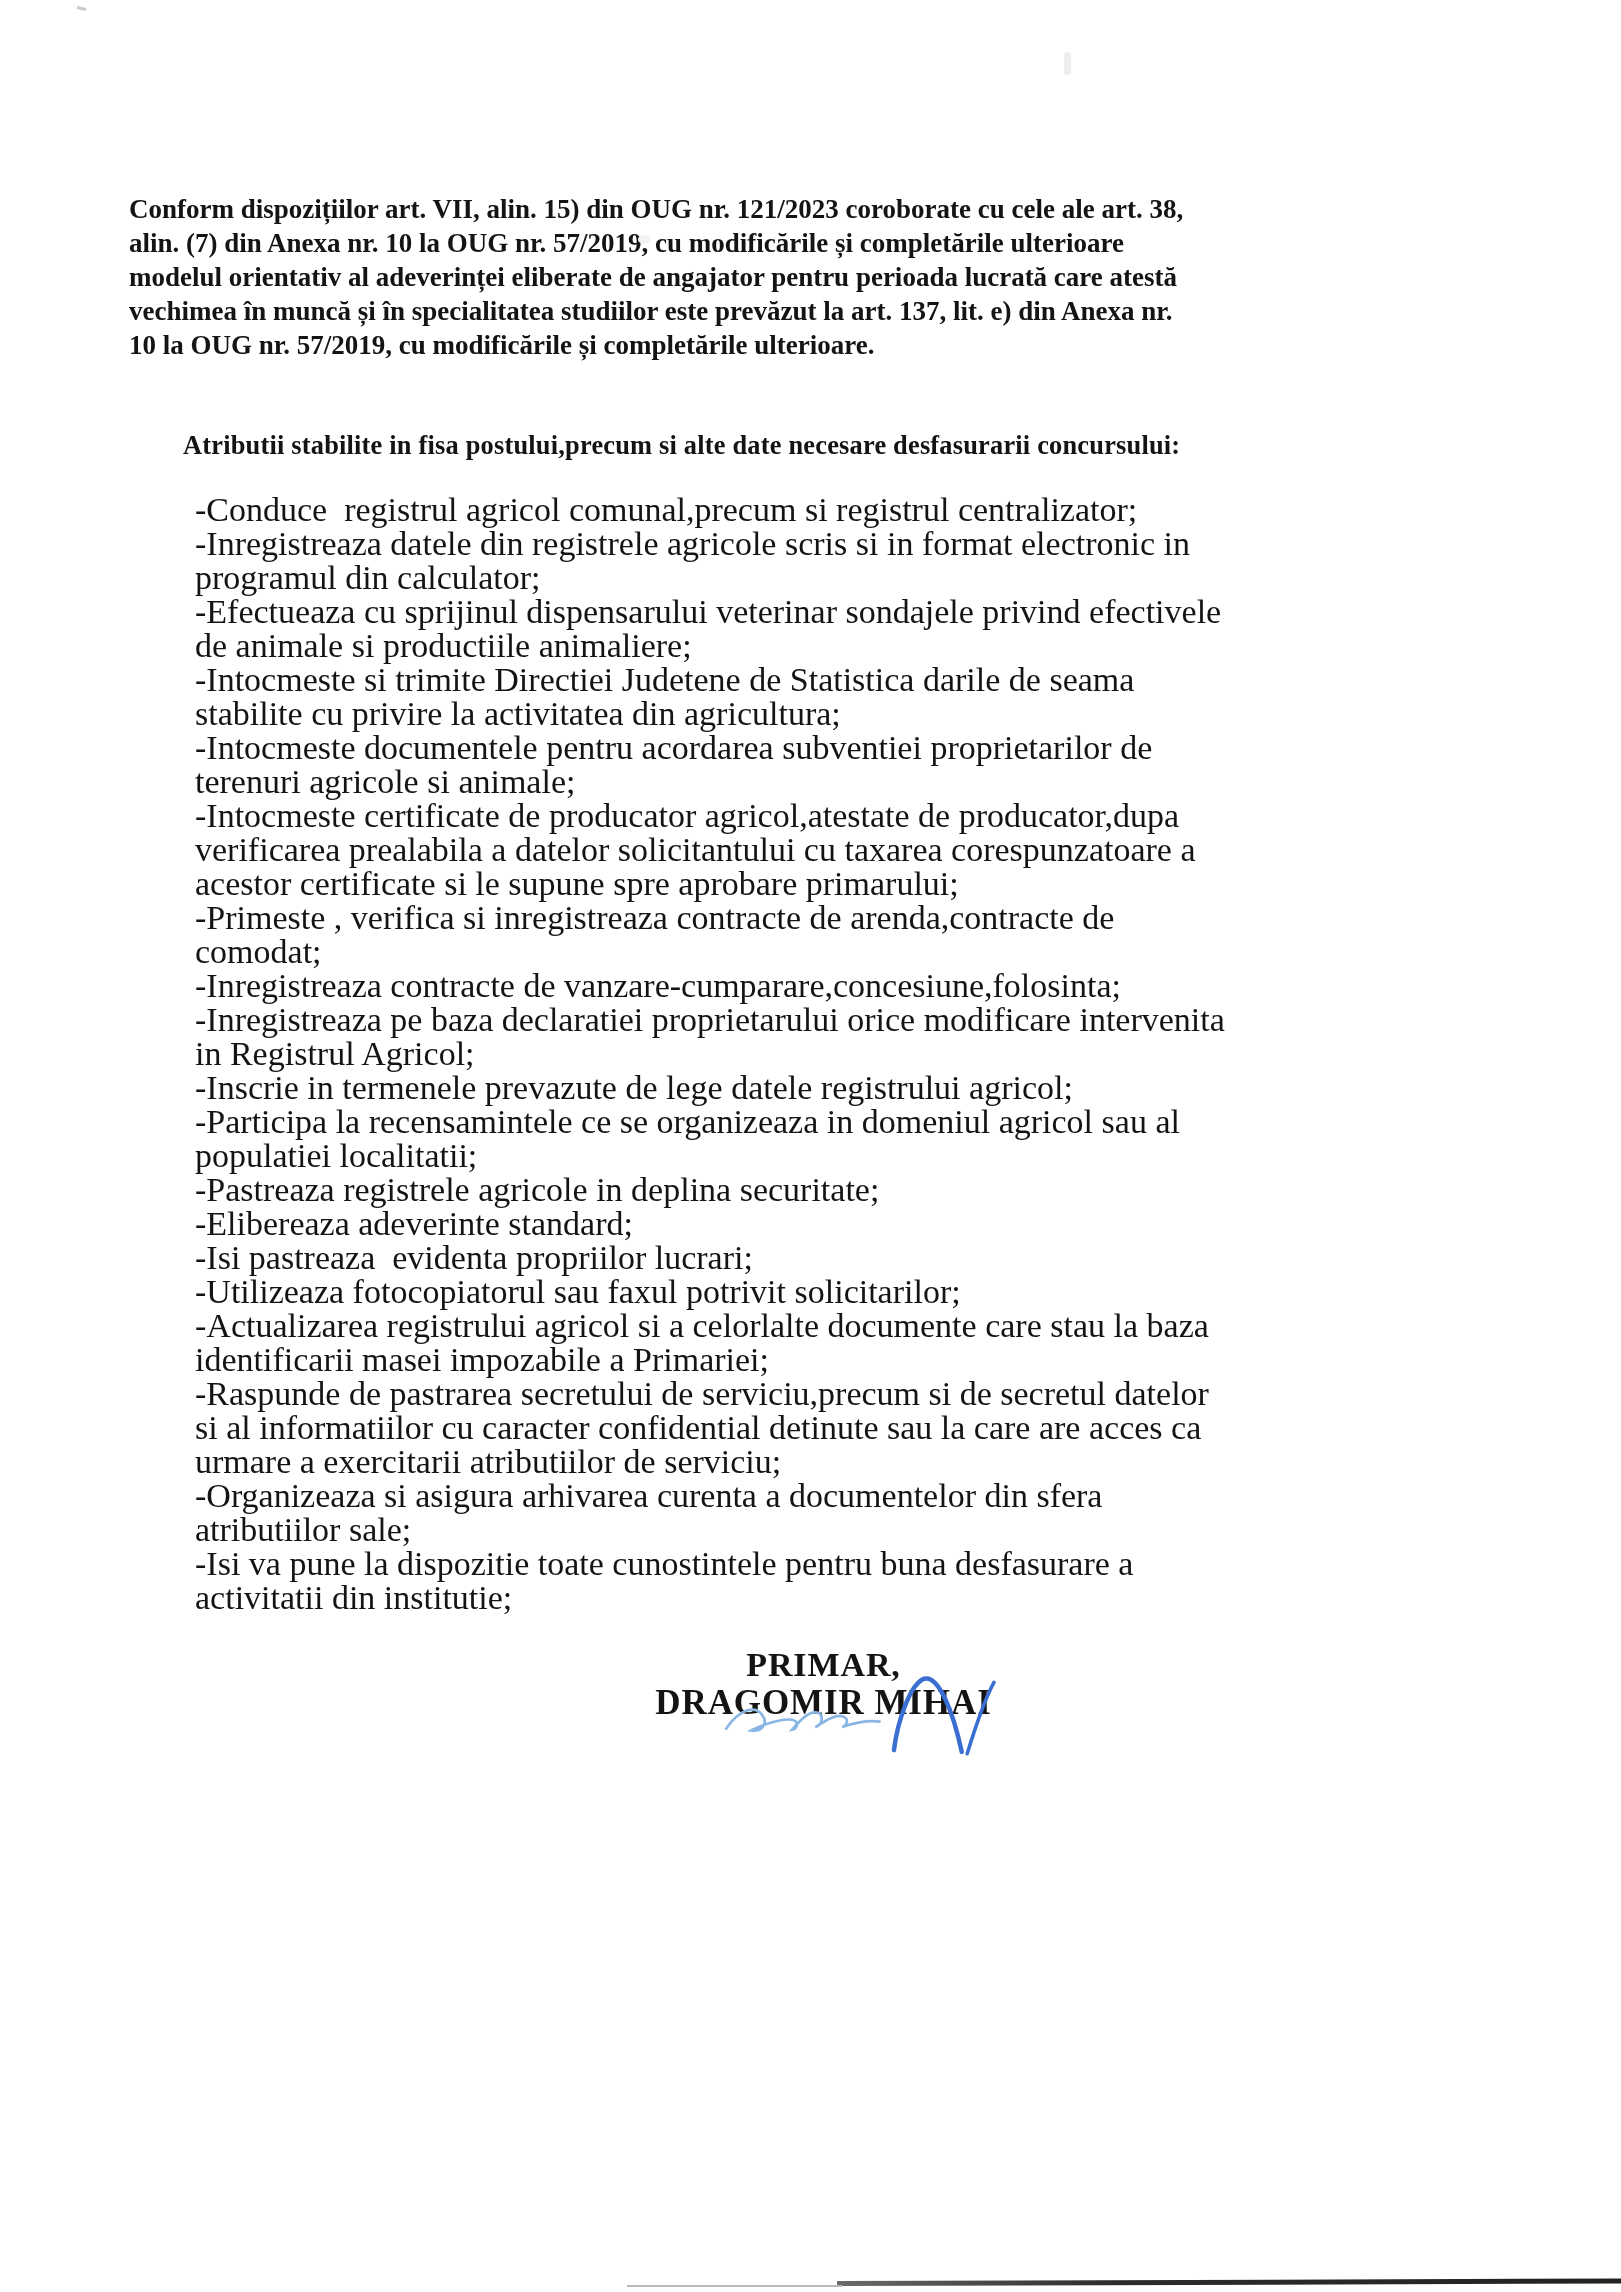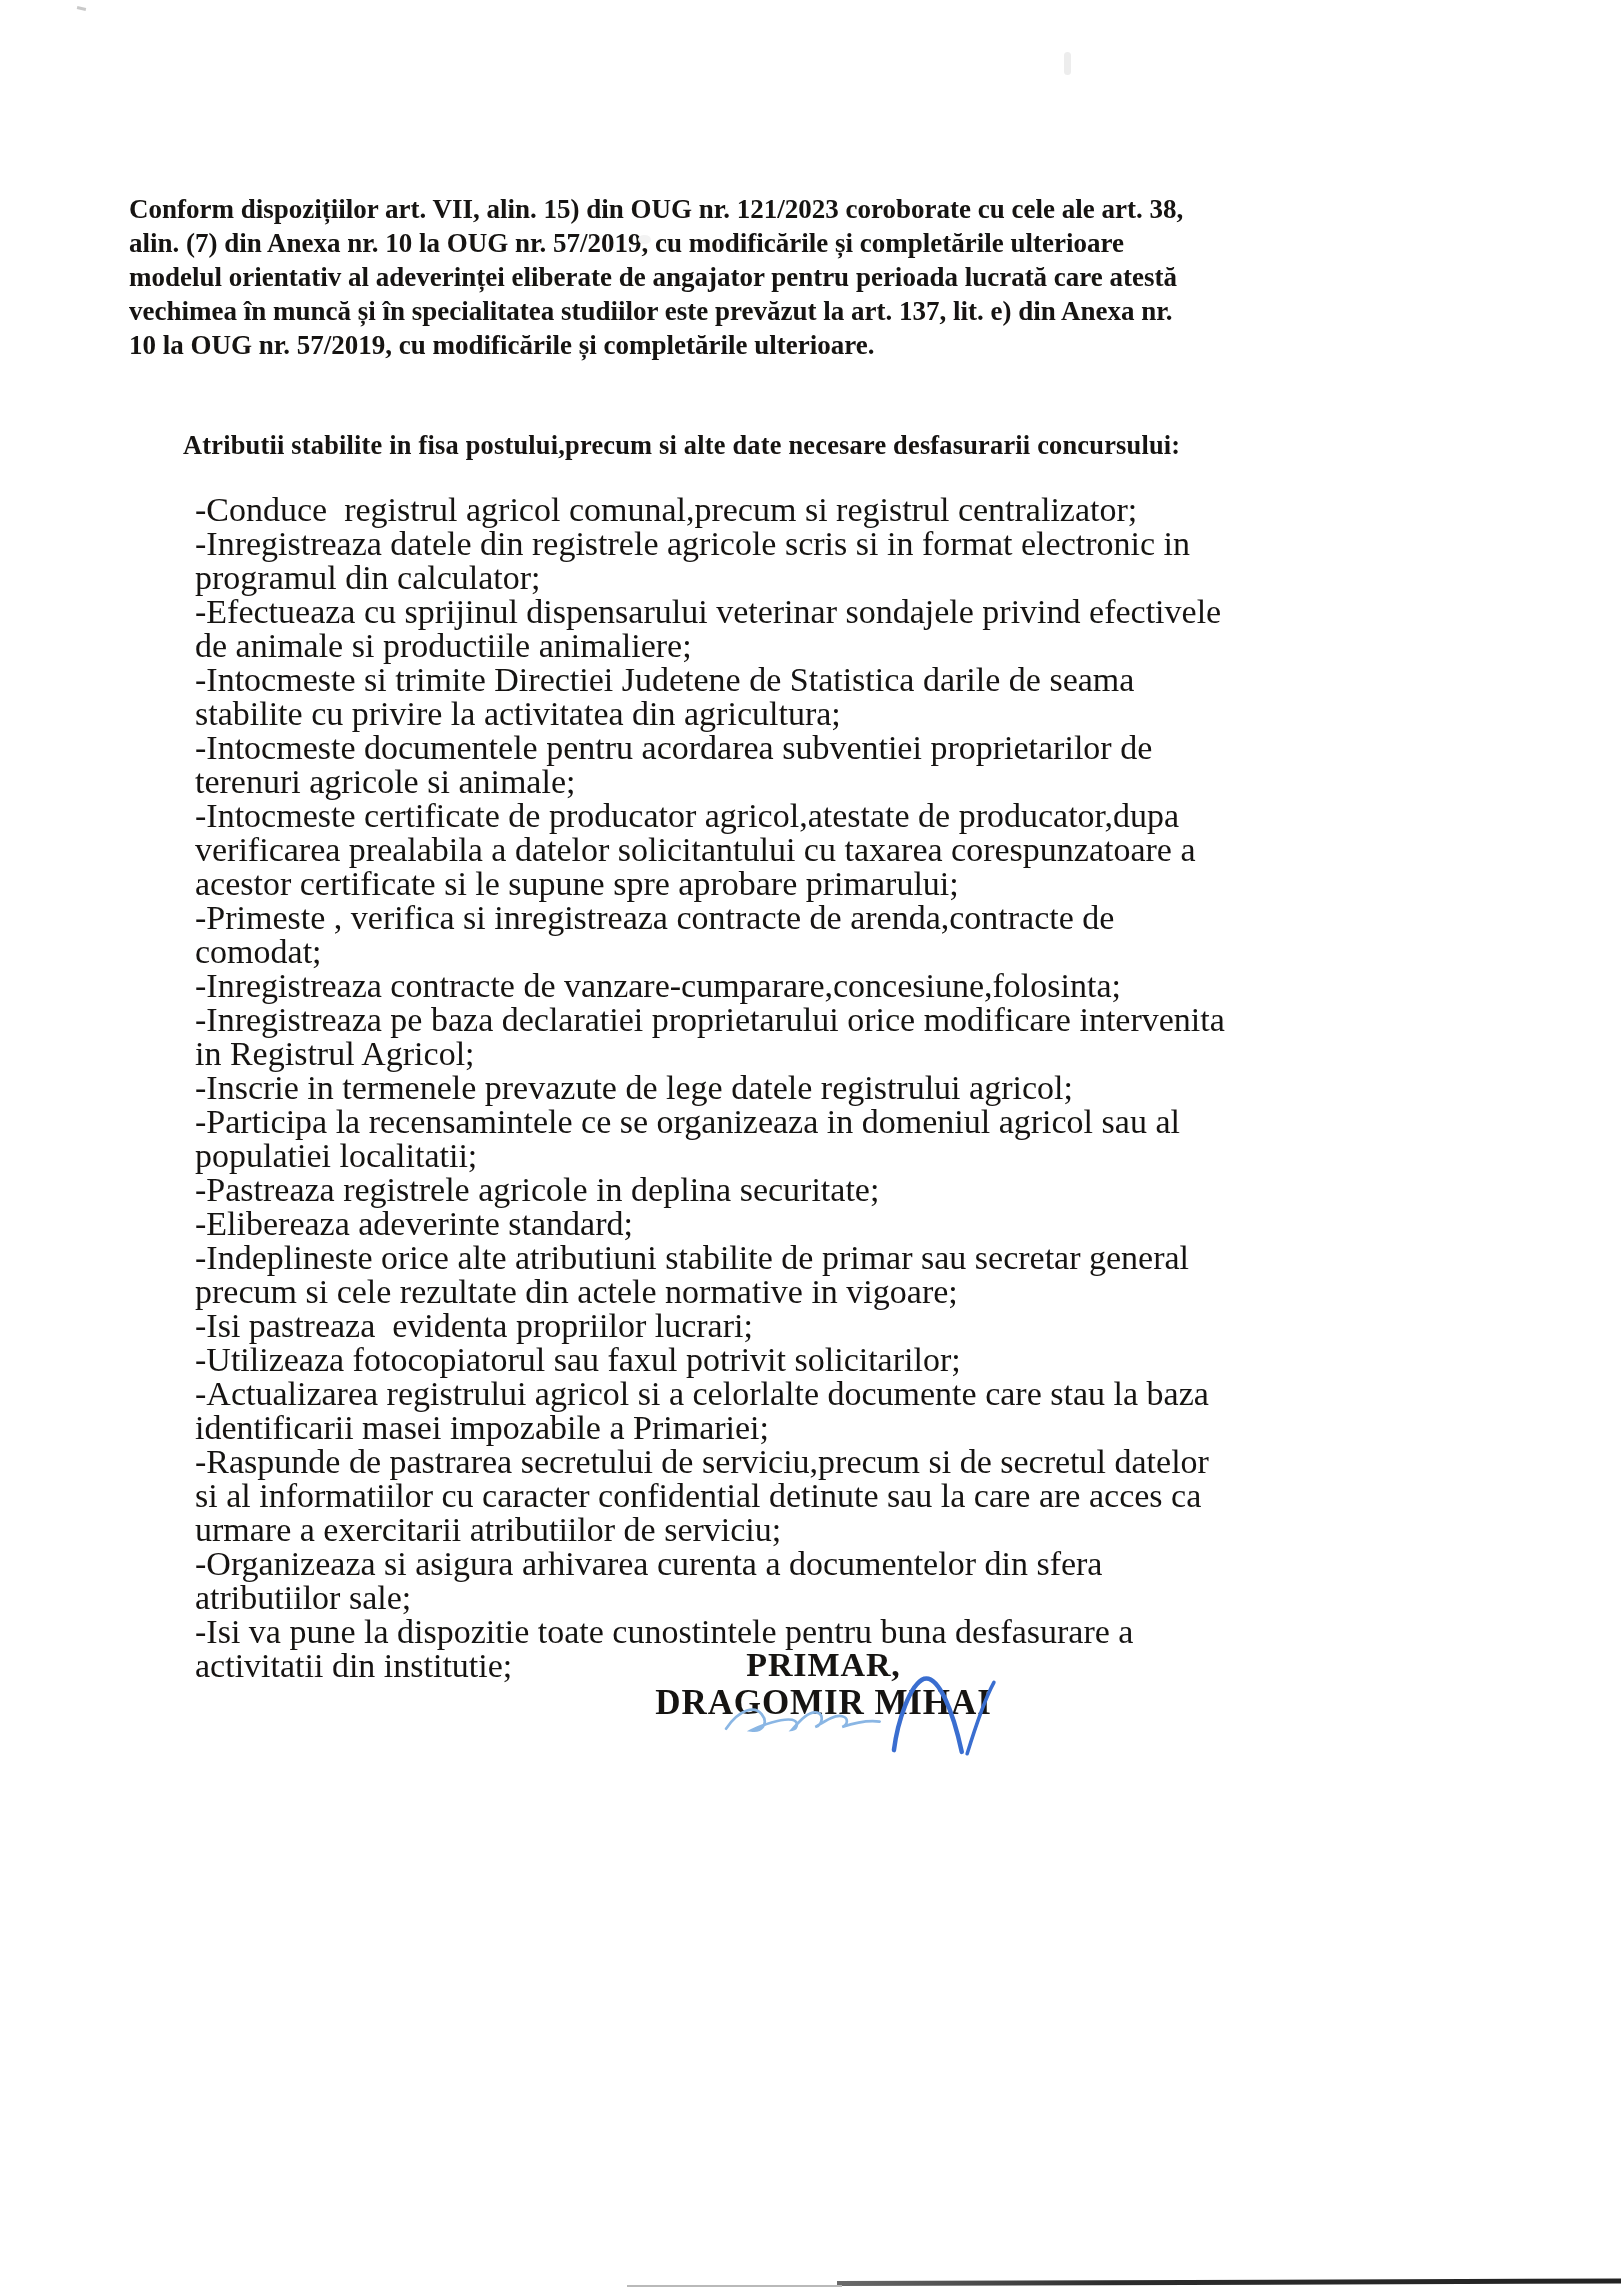--- a/index.html
+++ b/index.html
@@ -154,21 +154,20 @@
       <p class="duty">-Inregistreaza pe baza declaratiei proprietarului orice modificare intervenita in Registrul Agricol;</p>
 
       <p class="duty">-Inscrie in termenele prevazute de lege datele registrului agricol;</p>
 
       <p class="duty">-Participa la recensamintele ce se organizeaza in domeniul agricol sau al populatiei localitatii;</p>
 
       <p class="duty">-Pastreaza registrele agricole in deplina securitate;</p>
 
       <p class="duty">-Elibereaza adeverinte standard;</p>
 
-      <p class="duty">-Indeplineste orice alte atributiuni stabilite de primar sau secretar general precum si cele rezultate din actele normative in vigoare;</p>
 
       <p class="duty">-Isi pastreaza  evidenta propriilor lucrari;</p>
 
       <p class="duty">-Utilizeaza fotocopiatorul sau faxul potrivit solicitarilor;</p>
 
       <p class="duty">-Actualizarea registrului agricol si a celorlalte documente care stau la baza identificarii masei impozabile a Primariei;</p>
 
       <p class="duty">-Raspunde de pastrarea secretului de serviciu,precum si de secretul datelor si al informatiilor cu caracter confidential detinute sau la care are acces ca urmare a exercitarii atributiilor de serviciu;</p>
 
       <p class="duty">-Organizeaza si asigura arhivarea curenta a documentelor din sfera atributiilor sale;</p>

